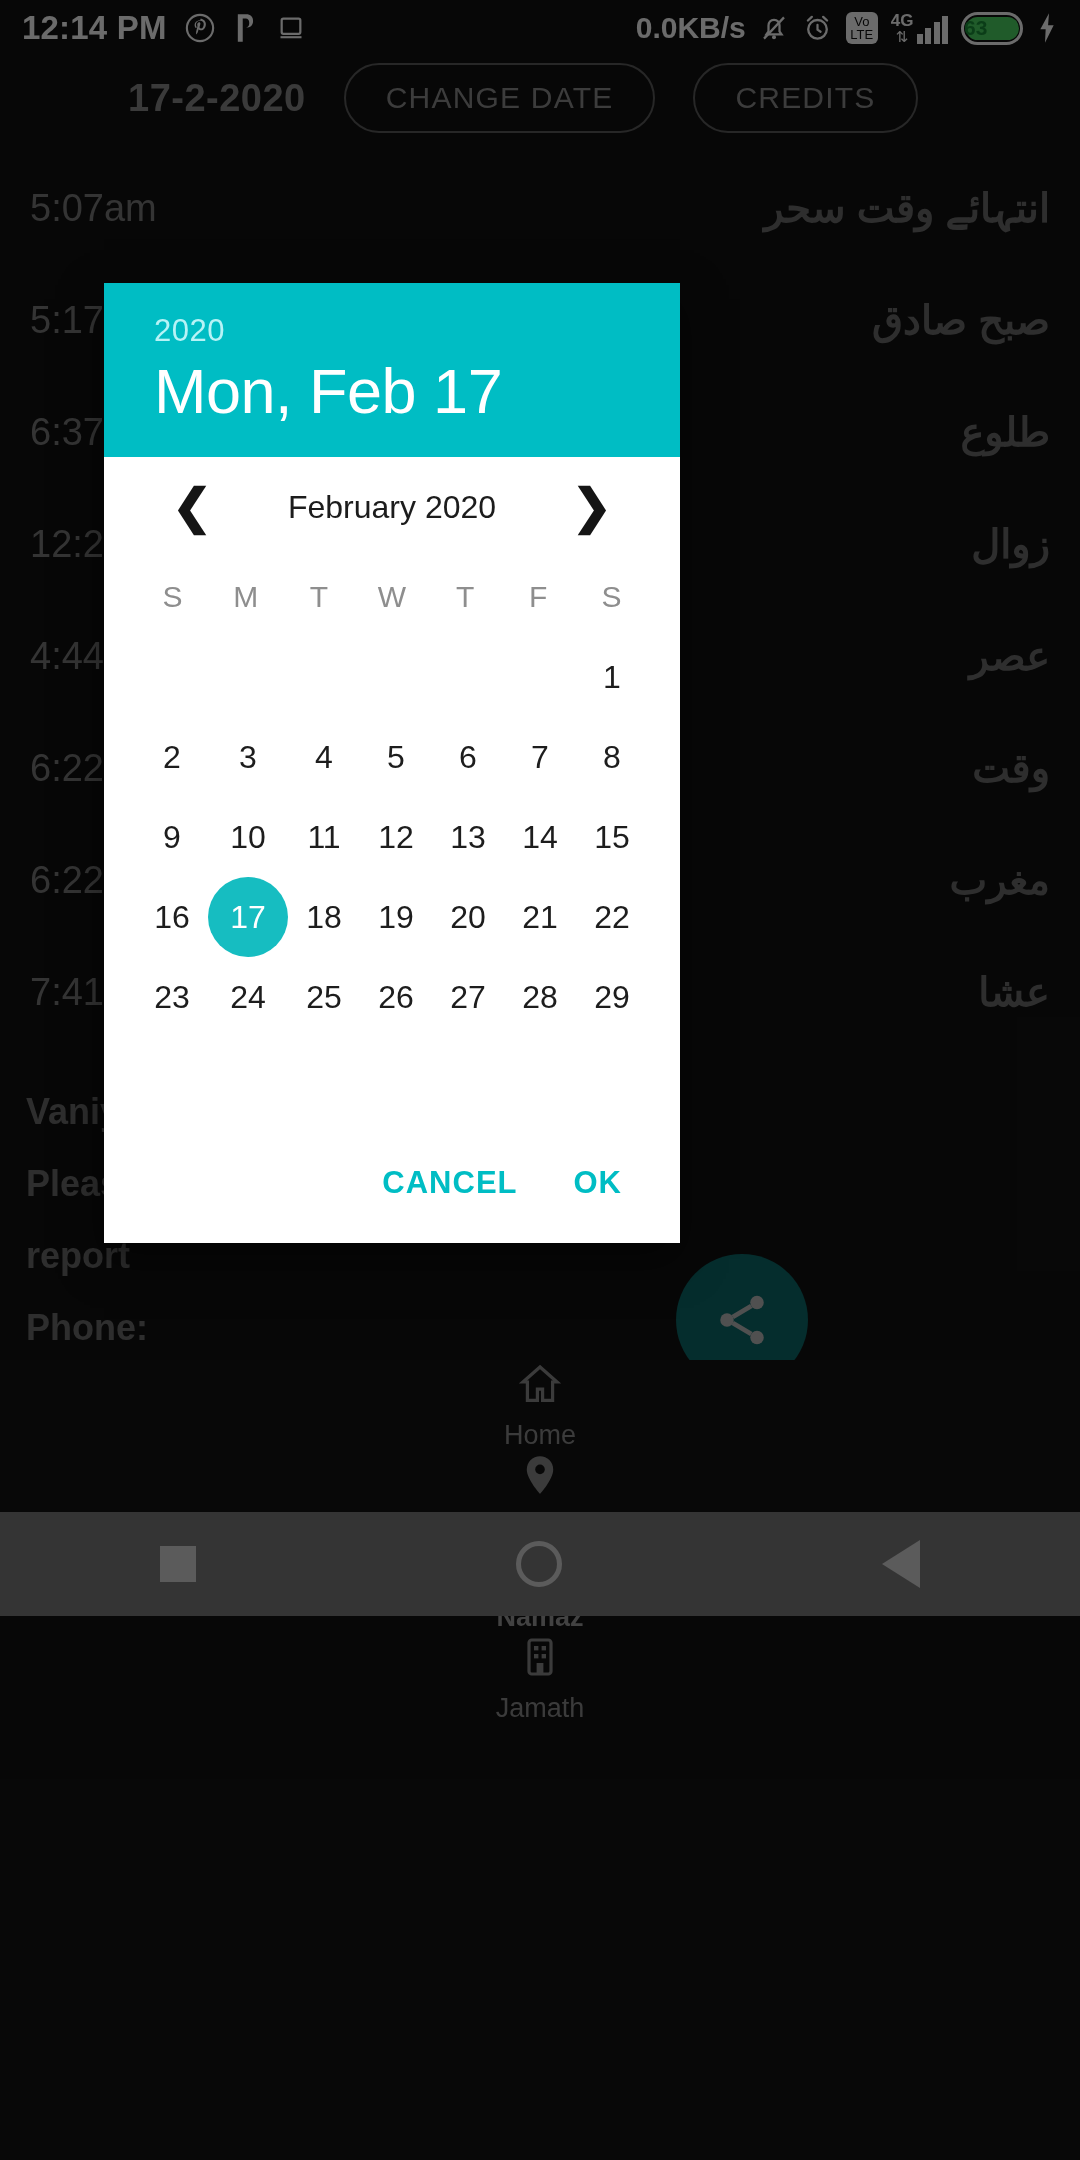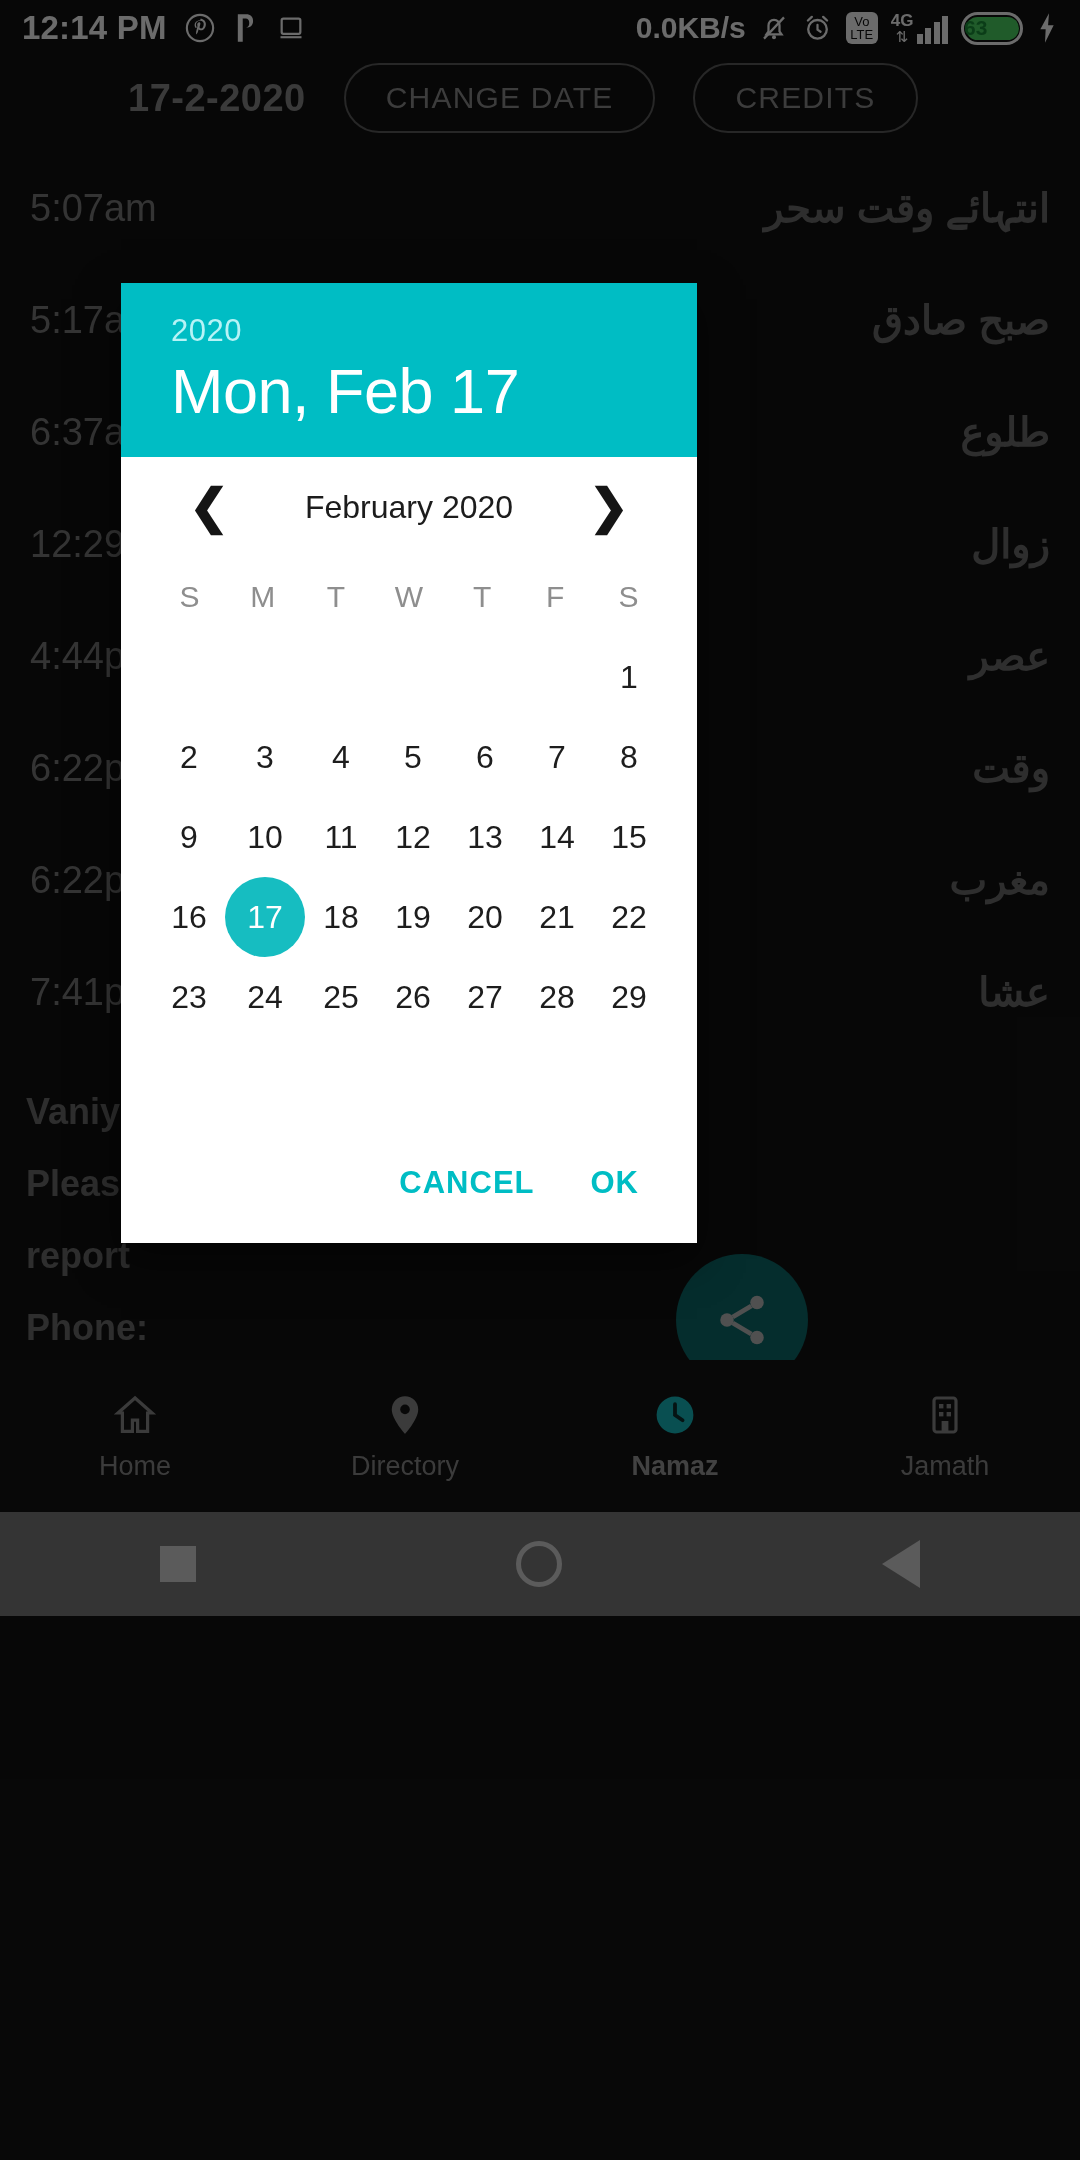--- a/index.html
+++ b/index.html
@@ -93,21 +93,21 @@
   #fab {
     position: absolute; top: 1198px; left: 676px;
     width: 132px; height: 132px; border-radius: 50%;
     background: #0e6b6b; display: flex; align-items: center; justify-content: center;
   }
 
   
   #bottomnav {
     position: absolute; top: 1304px; left: 0;
     width: 1080px; height: 152px;
-    background: #131313; display: flex; align-items: center;
+    background: #131313; display: flex; align-items: center; flex-direction: column;
   }
   .nav-item {
     flex: 1; display: flex; flex-direction: column;
     align-items: center; justify-content: center; gap: 12px;
   }
   .nav-label { font-size: 27px; color: #8d8d8d; }
   .nav-item.active .nav-label { color: #9e9e9e; font-weight: bold; }
 
   
   #sysnav {
@@ -118,21 +118,21 @@
   .sq { width: 36px; height: 36px; background: #d9d9d9; }
   .ci { width: 46px; height: 46px; border: 5px solid #d9d9d9; border-radius: 50%; }
   .tr {
     width: 0; height: 0; border-top: 24px solid transparent;
     border-bottom: 24px solid transparent; border-right: 38px solid #d9d9d9;
   }
 
   
   #scrim { position: absolute; inset: 0; background: rgba(0,0,0,0.58); }
   #dialog {
-    position: absolute; left: 121px; top: 283px;
+    position: absolute; left: 104px; top: 283px;
     width: 576px; height: 960px;
     background: #ffffff; overflow: hidden;
     box-shadow: 0 16px 40px rgba(0,0,0,0.5);
   }
   #dlg-header {
     height: 174px; background: #00bdc4;
     padding: 30px 50px 0 50px;
   }
   #dlg-year { font-size: 31px; color: #b7f3f6; letter-spacing: .5px; }
   #dlg-title {

